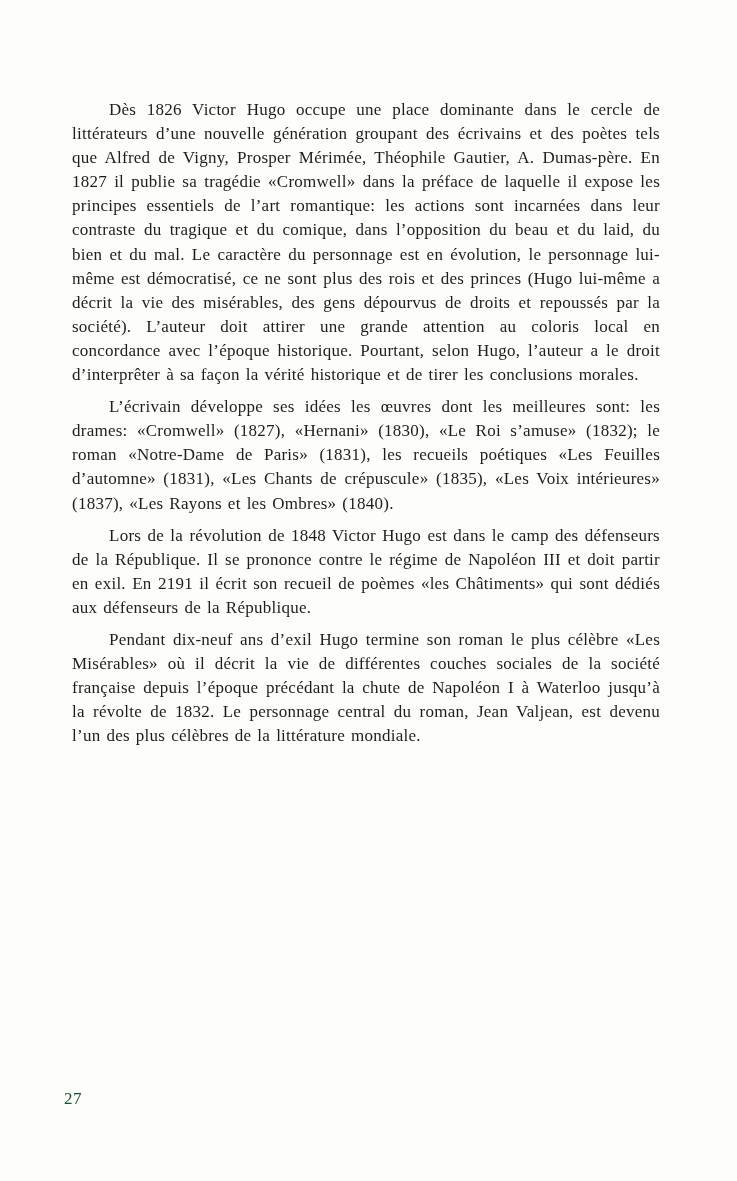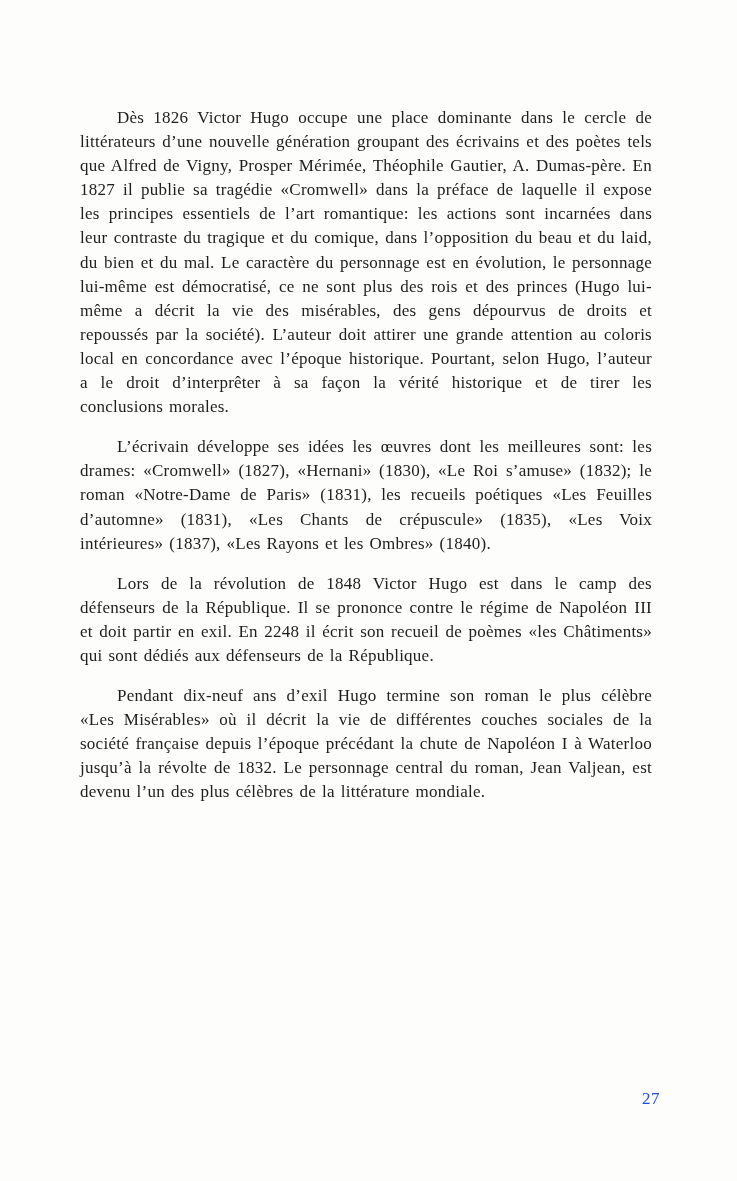--- a/index.html
+++ b/index.html
@@ -20,46 +20,45 @@
     background: #fdfdfc;
   }
   .text-block {
     position: absolute;
     left: 64px;
     top: 90px;
     width: 604px;
     color: #1e1d1b;
   }
   .text-block p {
-    margin: 16px;
+    margin: 8px;
     font-size: 17px;
     line-height: 24.1px;
     text-align: justify;
     text-indent: 37px;
     letter-spacing: 0.25px;
     word-spacing: 1.5px;
   }
   .page-number {
     position: absolute;
     left: 64px;
     top: 1089px;
     width: 596px;
-    text-align: right;
     font-size: 17px;
-    color: #1d4ed8;
+    color: #14532d;
     letter-spacing: 0.5px;
   }
 </style>
 </head>
 <body>
 
 <div class="page">
 
   <div class="text-block">
     <p>Dès 1826 Victor Hugo occupe une place dominante dans le cercle de littérateurs d’une nouvelle génération groupant des écrivains et des poètes tels que Alfred de Vigny, Prosper Mérimée, Théophile Gautier, A. Dumas-père. En 1827 il publie sa tragédie «Cromwell» dans la préface de laquelle il expose les principes essentiels de l’art romantique: les actions sont incarnées dans leur contraste du tragique et du comique, dans l’opposition du beau et du laid, du bien et du mal. Le caractère du personnage est en évolution, le personnage lui-même est démocratisé, ce ne sont plus des rois et des princes (Hugo lui-même a décrit la vie des misérables, des gens dépourvus de droits et repoussés par la société). L’auteur doit attirer une grande attention au coloris local en concordance avec l’époque historique. Pourtant, selon Hugo, l’auteur a le droit d’interprêter à sa façon la vérité historique et de tirer les conclusions morales.</p>
     <p>L’écrivain développe ses idées les œuvres dont les meilleures sont: les drames: «Cromwell» (1827), «Hernani» (1830), «Le Roi s’amuse» (1832); le roman «Notre-Dame de Paris» (1831), les recueils poétiques «Les Feuilles d’automne» (1831), «Les Chants de crépuscule» (1835), «Les Voix intérieures» (1837), «Les Rayons et les Ombres» (1840).</p>
-    <p>Lors de la révolution de 1848 Victor Hugo est dans le camp des défenseurs de la République. Il se prononce contre le régime de Napoléon III et doit partir en exil. En 2248 il écrit son recueil de poèmes «les Châtiments» qui sont dédiés aux défenseurs de la République.</p>
+    <p>Lors de la révolution de 1848 Victor Hugo est dans le camp des défenseurs de la République. Il se prononce contre le régime de Napoléon III et doit partir en exil. En 2191 il écrit son recueil de poèmes «les Châtiments» qui sont dédiés aux défenseurs de la République.</p>
     <p>Pendant dix-neuf ans d’exil Hugo termine son roman le plus célèbre «Les Misérables» où il décrit la vie de différentes couches sociales de la société française depuis l’époque précédant la chute de Napoléon I à Waterloo jusqu’à la révolte de 1832. Le personnage central du roman, Jean Valjean, est devenu l’un des plus célèbres de la littérature mondiale.</p>
   </div>
 
   <div class="page-number">27</div>
 
 </div>
 
 </body></html>

